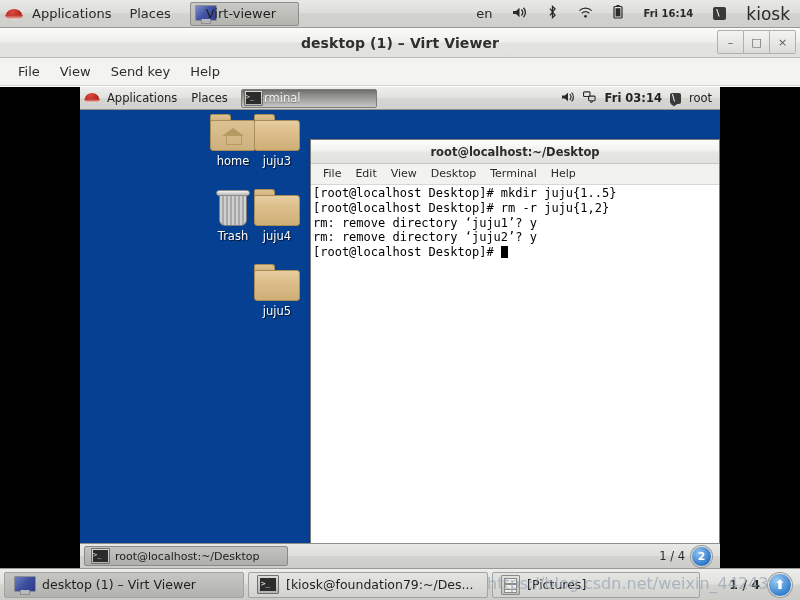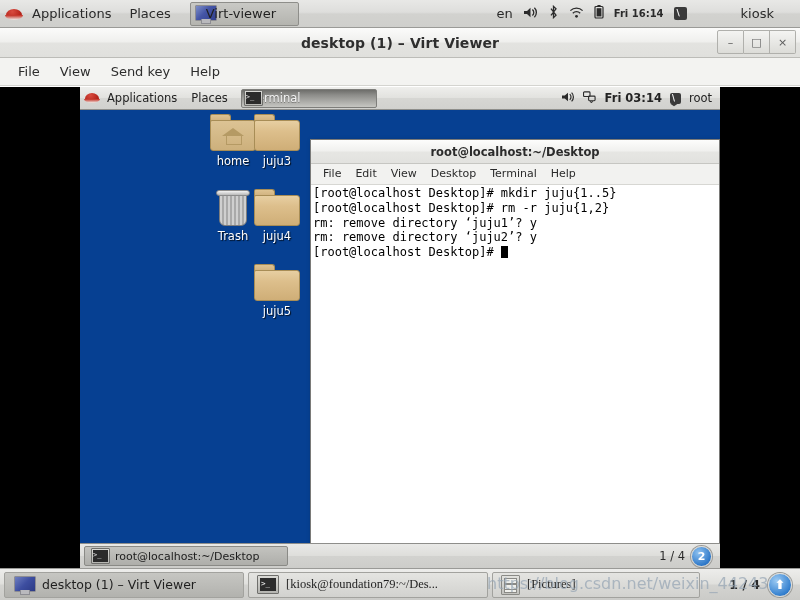--- a/index.html
+++ b/index.html
@@ -37,35 +37,35 @@
   }
   .monitor-ico .screen{
     position:absolute;left:1px;top:0;width:20px;height:14px;border:1.5px solid #8d8d93;border-radius:1px;
     background:linear-gradient(135deg,#7e8fc8 0%,#4455a6 45%,#32408c 100%);
   }
   .monitor-ico .stand{
     position:absolute;left:7px;top:14px;width:8px;height:4px;background:#b9b9bd;border:1px solid #8d8d93;border-top:none;
   }
   .chip-text{font-size:13px;color:#1f1f1f;white-space:nowrap;position:relative;left:-14px;}
   .panel-spacer{flex:1;}
-  .tray{display:flex;align-items:center;gap:10px;padding-right:26px;font-size:12.5px;}
+  .tray{display:flex;align-items:center;gap:20px;padding-right:10px;font-size:12.5px;}
   .tray .clock{font-weight:bold;font-size:10px;}
   .tray .lang{font-size:13px;}
   .ico{display:inline-block;vertical-align:middle;}
   .user-ico{
     width:13px;height:13px;background:#3a3a3a;border-radius:2px;position:relative;
   }
   .user-ico:after{
     content:"";position:absolute;left:2px;top:9px;width:4px;height:4px;background:#3a3a3a;
     transform:rotate(45deg) skew(-10deg,-10deg);
   }
   .user-ico .x{
     position:absolute;left:3px;top:2px;color:#fff;font-size:9px;line-height:9px;font-weight:bold;
   }
-  .tray .user-name{font-size:13px;margin-left:44px;}
+  .tray .user-name{font-size:17px;}
 
   
   #vv-window{
     position:absolute;left:0;top:28px;width:800px;height:540px;background:#ffffff;
   }
   #vv-titlebar{
     height:30px;width:800px;box-sizing:border-box;
     background:linear-gradient(to bottom,#fbfbfa 0%,#efefed 48%,#e3e3e0 52%,#e0e0dd 100%);
     border-bottom:1px solid #bcbcb8;
     display:flex;align-items:center;justify-content:center;position:relative;
@@ -224,21 +224,21 @@
   #host-taskbar{
     position:absolute;left:0;bottom:0;width:800px;height:32px;box-sizing:border-box;
     background:linear-gradient(to bottom,#ededeb 0%,#e0e0dd 48%,#d3d3d0 52%,#cbcbc8 100%);
     border-top:1px solid #9a9a97;display:flex;align-items:center;padding:0 4px;gap:4px;
   }
   .tb-btn{
     height:26px;flex:0 0 auto;display:flex;align-items:center;gap:7px;padding:0 8px;box-sizing:border-box;
     border:1px solid #a2a29e;border-radius:2px;
   }
   .tb-btn.active{background:linear-gradient(to bottom,#c6c6c2,#b2b2ae);}
-  .tb-btn.inactive{background:linear-gradient(to bottom,#e4e4e1,#d2d2cf);font-family:Liberation Serif, serif;}
+  .tb-btn.inactive{background:linear-gradient(to bottom,#e4e4e1,#d2d2cf);}
   .tb-btn .t{font-size:12.5px;color:#1f1f1f;white-space:nowrap;overflow:hidden;text-overflow:ellipsis;}
   .tb-ico-mon{width:22px;height:18px;position:relative;flex:none;}
   .tb-ico-mon .sc{
     position:absolute;left:1px;top:0;width:20px;height:14px;border:1.5px solid #8d8d93;border-radius:1px;
     background:linear-gradient(135deg,#6f7fc0 0%,#3d4ea0 50%,#2c3a85 100%);
   }
   .tb-ico-mon .st{
     position:absolute;left:7px;top:14px;width:8px;height:4px;background:#b9b9bd;border:1px solid #8d8d93;border-top:none;
   }
   .tb-ico-term{

